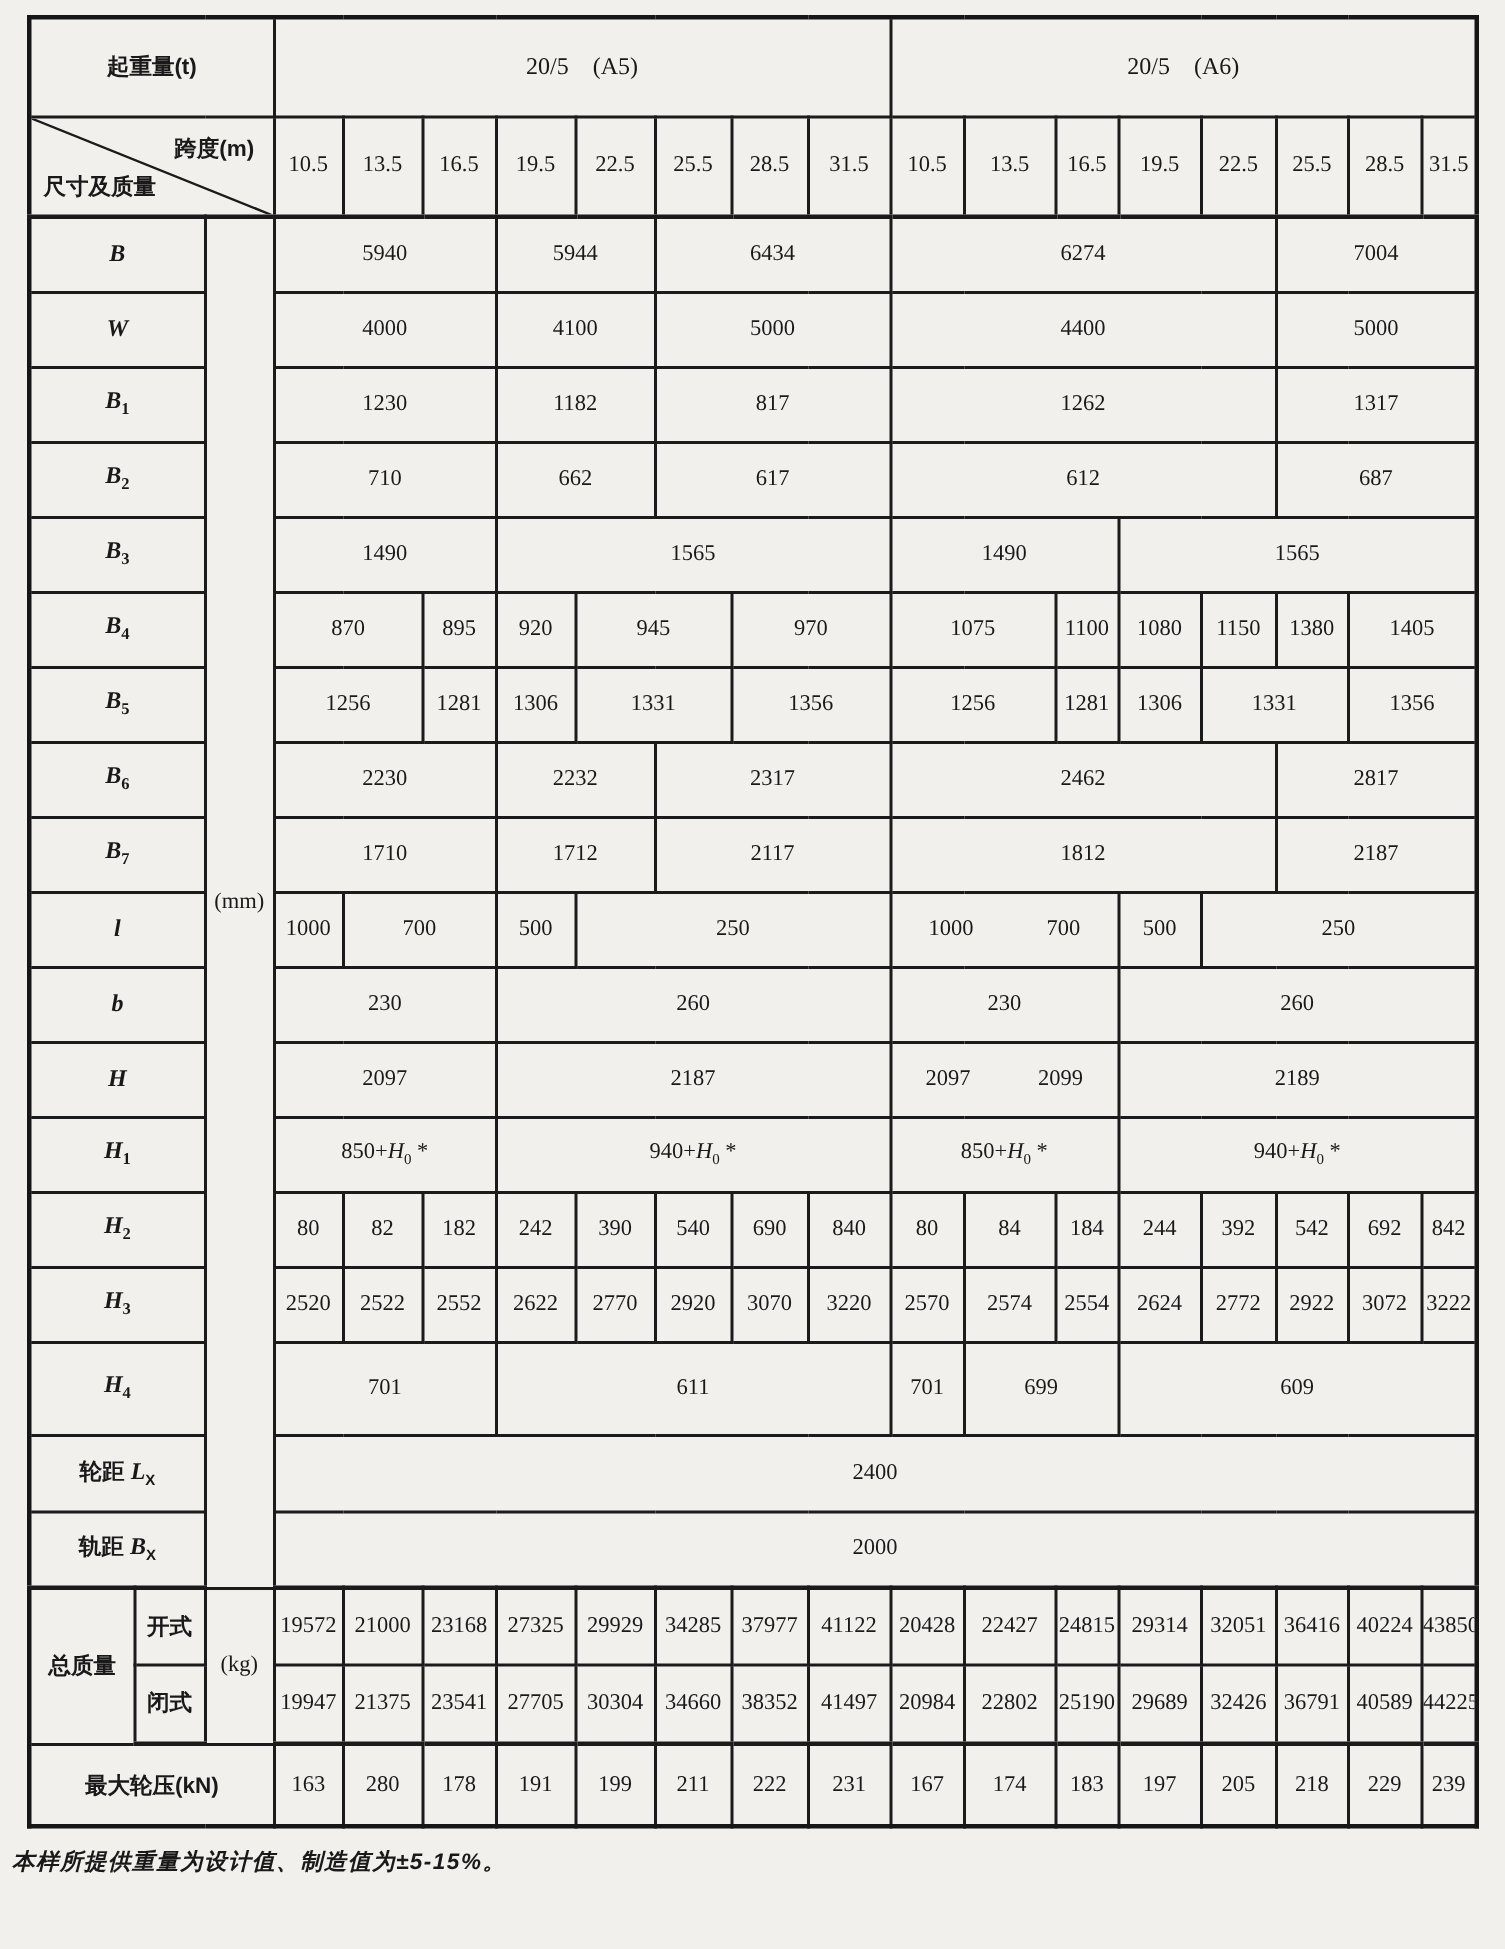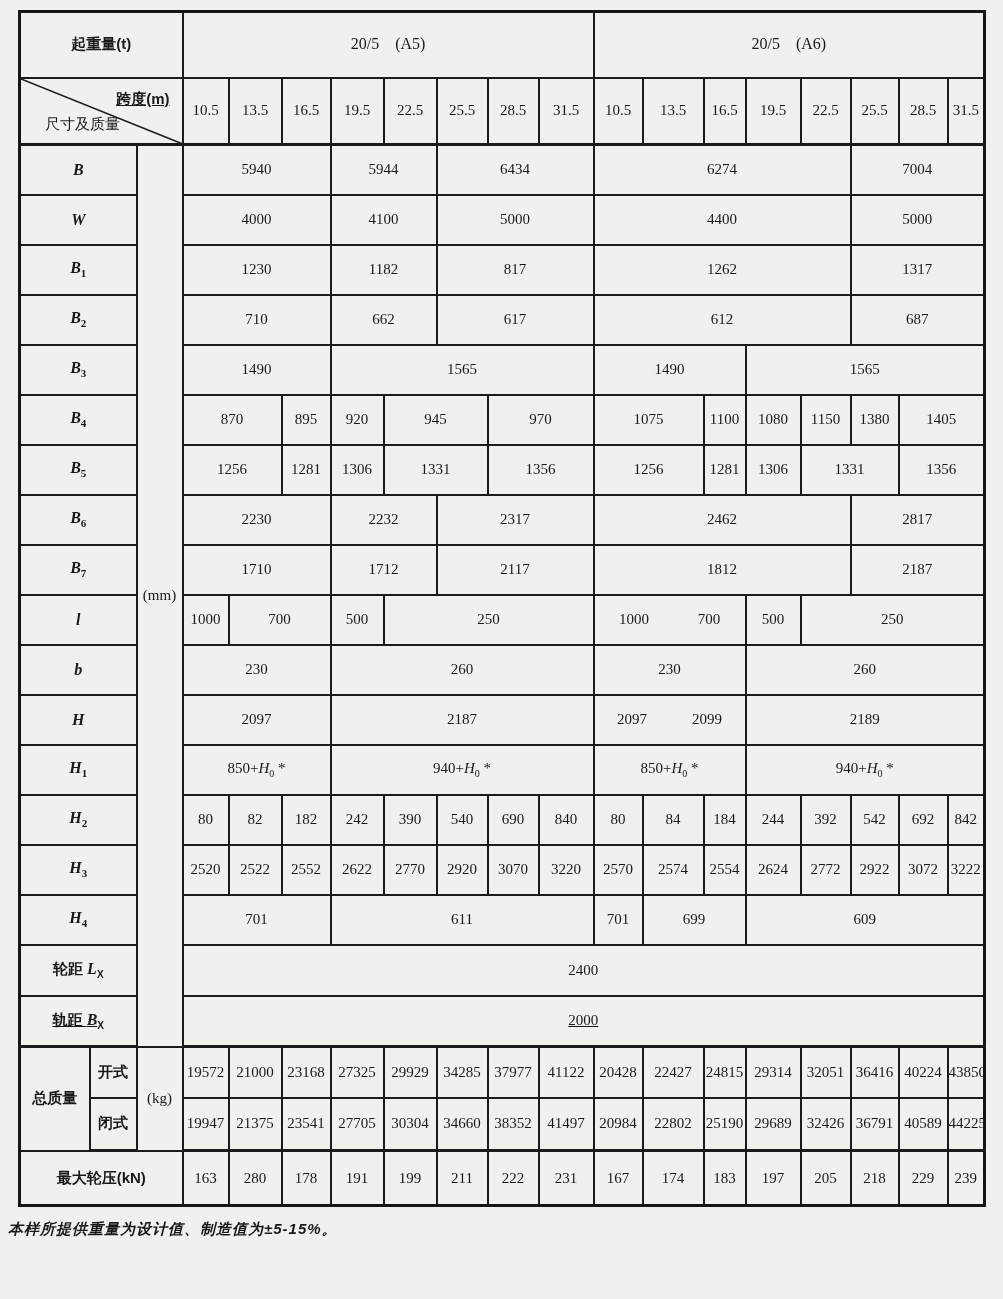--- a/index.html
+++ b/index.html
@@ -15,22 +15,22 @@
   td.sym sub{font-size:11px;font-style:normal;}
   td.unit{font-family:"Liberation Serif","DejaVu Serif",serif;font-weight:normal;font-size:15px;}
   td .pair{display:flex;justify-content:space-around;align-items:center;width:100%;}
   td.gaugelab i{font-family:"Liberation Serif","DejaVu Serif",serif;font-weight:bold;font-size:16px;}
   td.gaugelab sub{font-size:10px;}
   td.num i{font-style:italic;}
   td.num sub{font-size:10px;}
   td.diag{position:relative;}
   td.diag svg{position:absolute;left:0;top:0;width:100%;height:100%;display:block;}
   td.diag line{stroke:#1b1b1b;stroke-width:1.6;vector-effect:non-scaling-stroke;}
-  .spanlab{position:absolute;top:11px;right:12px;font-weight:bold;font-size:15px;text-decoration:underline;}
-  .dimlab{position:absolute;bottom:9px;left:24px;font-weight:normal;font-size:15px;}
+  .spanlab{position:absolute;top:11px;right:12px;font-weight:bold;font-size:15px;}
+  .dimlab{position:absolute;bottom:9px;left:8px;font-weight:bold;font-size:15px;}
   .footnote{margin:13px 0 0 -10px;font-size:15px;font-weight:600;letter-spacing:1px;font-style:italic;}
   .thickbottom td{border-bottom-width:3px;}
 </style>
 </head>
 <body>
 
 <div class="page">
   <table id="spec-table">
     <colgroup>
       <col style="width:70px">
@@ -239,33 +239,33 @@
           <td colspan="1" class="num">3220</td>
           <td colspan="1" class="num">2570</td>
           <td colspan="1" class="num">2574</td>
           <td colspan="1" class="num">2554</td>
           <td colspan="1" class="num">2624</td>
           <td colspan="1" class="num">2772</td>
           <td colspan="1" class="num">2922</td>
           <td colspan="1" class="num">3072</td>
           <td colspan="1" class="num">3222</td>
         </tr>
-        <tr style="height: 50px;">
+        <tr style="height: 62px;">
           <td colspan="2" class="sym"><i>H</i><sub>4</sub></td>
           <td colspan="3" class="num">701</td>
           <td colspan="5" class="num">611</td>
           <td colspan="1" class="num">701</td>
           <td colspan="2" class="num">699</td>
           <td colspan="5" class="num">609</td>
         </tr>
         <tr style="height: 51px;">
           <td colspan="2" class="cn gaugelab">轮距 <i>L</i><sub>X</sub></td>
           <td colspan="16" class="num">2400</td>
         </tr>
-        <tr class="thickbottom" style="height: 51px; text-decoration: underline;">
+        <tr class="thickbottom" style="height: 51px;">
           <td colspan="2" class="cn gaugelab">轨距 <i>B</i><sub>X</sub></td>
           <td colspan="16" class="num">2000</td>
         </tr>
         <tr style="height: 51px;">
           <td rowspan="2" class="cn">总质量</td>
           <td class="cn">开式</td>
           <td rowspan="2" class="unit">(kg)</td>
           <td class="num">19572</td>
           <td class="num">21000</td>
           <td class="num">23168</td>

